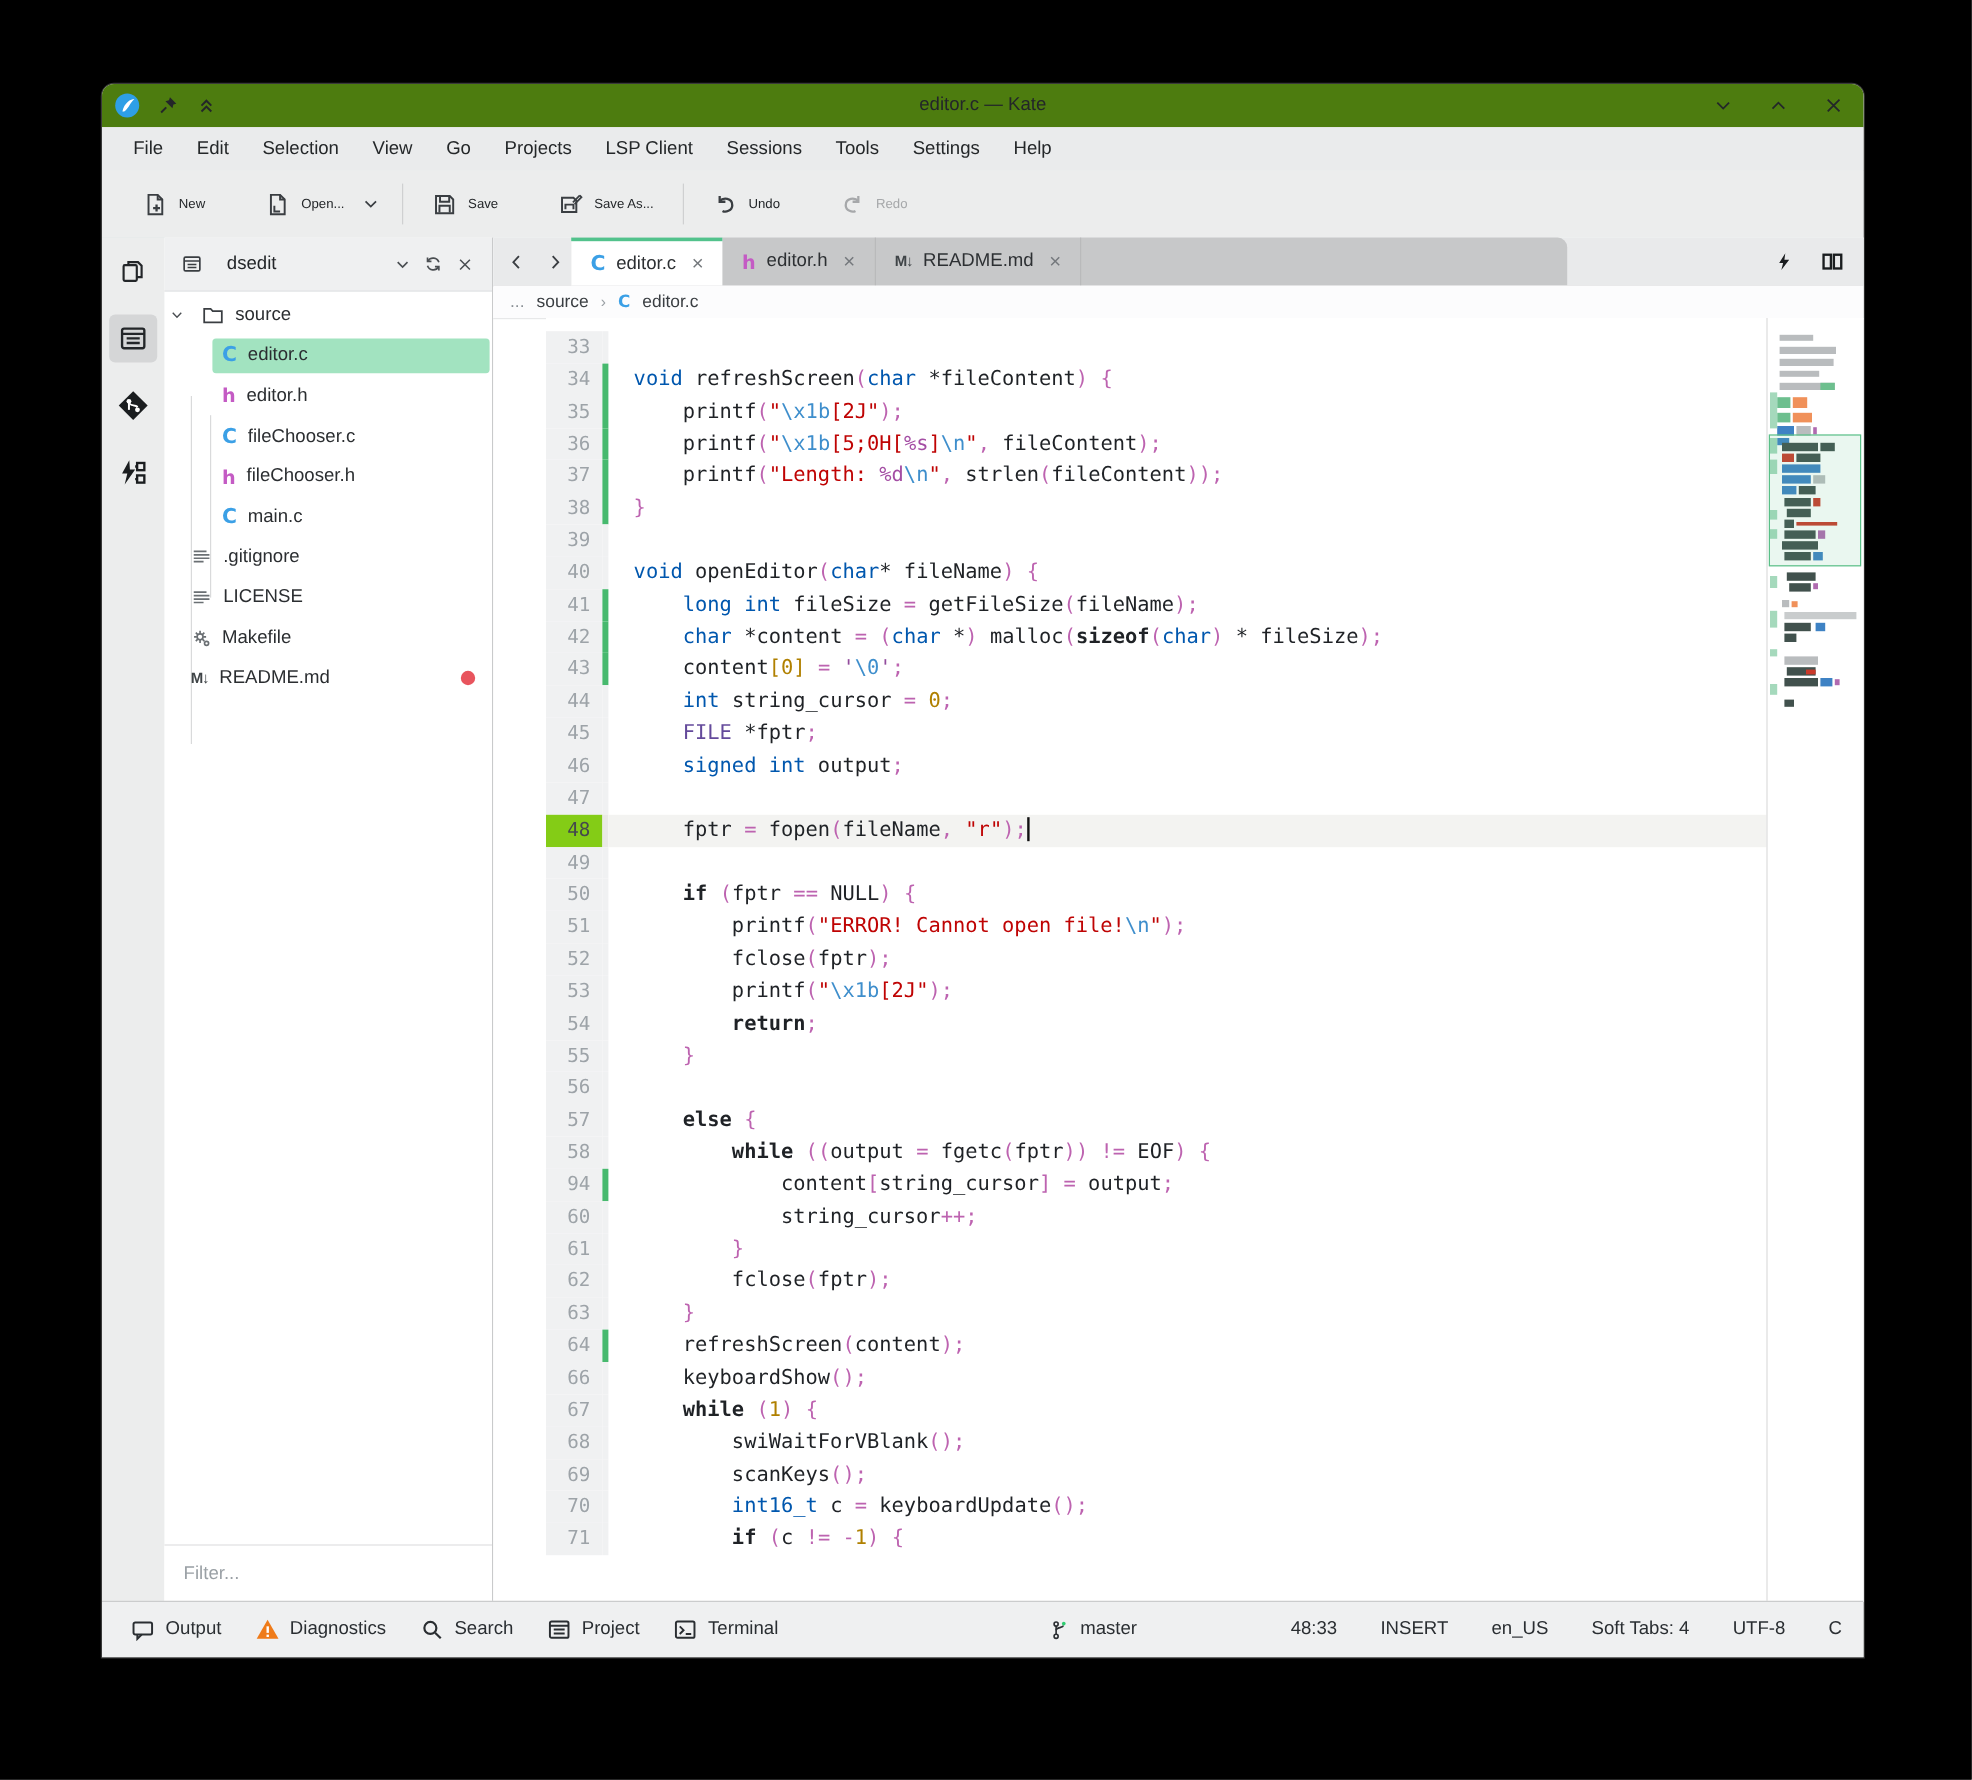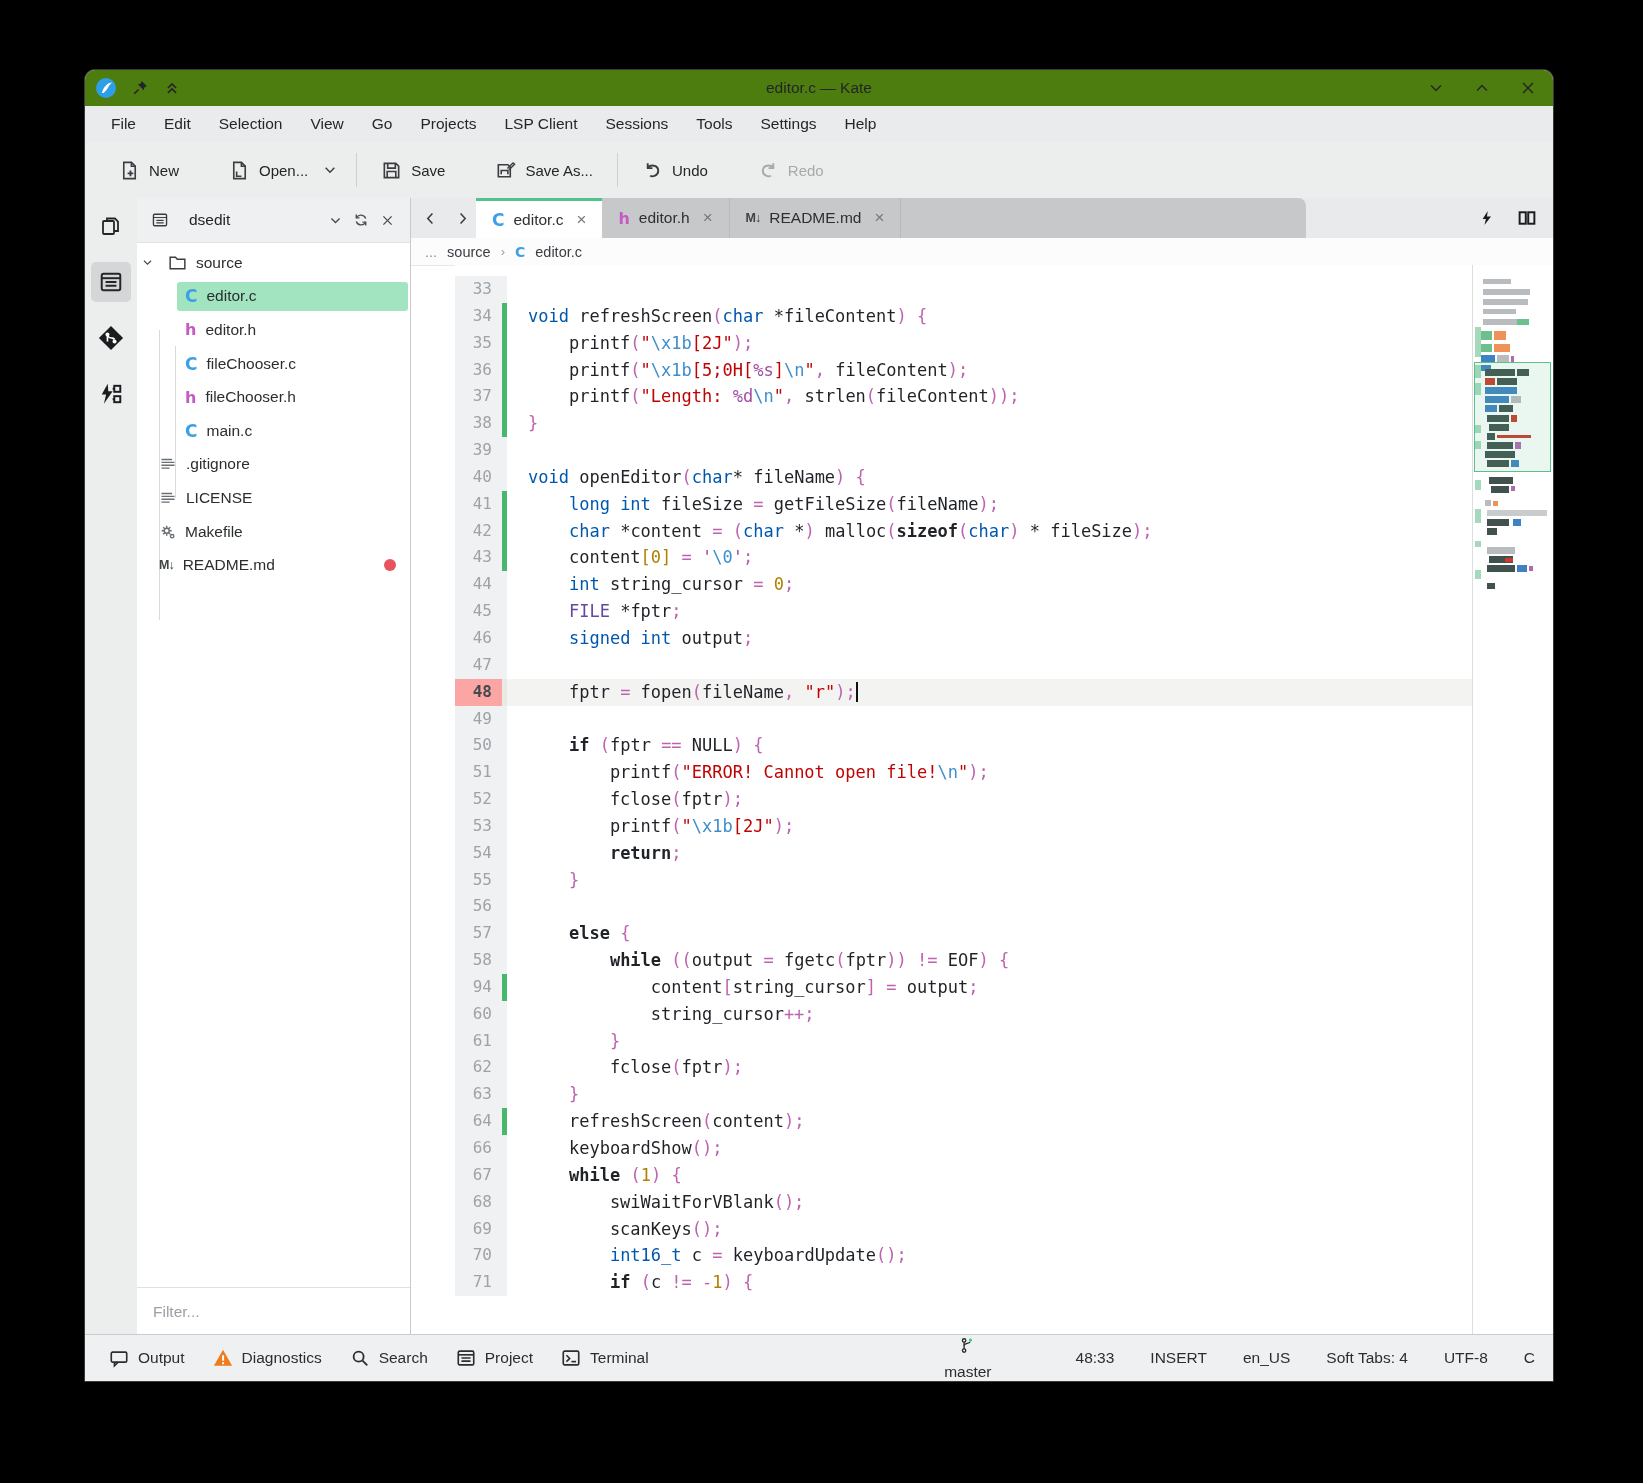--- a/index.html
+++ b/index.html
@@ -15,21 +15,21 @@
             justify-content:center;font-size:15.5px;color:#232629;}
   .tb-controls{position:absolute;right:14px;top:0;height:36px;display:flex;align-items:center;gap:24px;}
   .tb-controls .wbtn{width:22px;height:22px;display:flex;align-items:center;justify-content:center;cursor:pointer;}
   
   .menubar{position:absolute;left:0;top:36px;right:0;height:36px;background:#eaebec;
            display:flex;align-items:center;padding-left:12px;}
   .menu-item{padding:6px 14px;font-size:15.5px;color:#242729;cursor:pointer;border-radius:3px;}
   
   .toolbar{position:absolute;left:0;top:72px;right:0;height:56px;background:#eceded;
            display:flex;align-items:center;padding-left:22px;border-bottom:1px solid #dcdddd;}
-  .tbtn{display:flex;align-items:center;gap:9px;padding:8px 12px;font-size:15px;color:#232629;
+  .tbtn{display:flex;align-items:center;gap:9px;padding:8px 12px;font-size:11px;color:#232629;
         border-radius:4px;cursor:pointer;white-space:nowrap;}
   .tbtn.disabled{color:#a6a8aa;}
   .tbtn.disabled svg *{stroke:#a6a8aa !important;}
   .tsep{width:1px;height:34px;background:#cfd0d1;margin:0 12px;}
   .tgap{width:26px;}
   
   .main{position:absolute;left:0;top:128px;right:0;bottom:46px;background:#eceded;}
   .dock{position:absolute;left:0;top:0;width:52px;bottom:0;background:#eceded;}
   .dock-item{width:40px;height:40px;margin:8px auto 16px auto;display:flex;align-items:center;
              justify-content:center;border-radius:5px;cursor:pointer;}
@@ -82,41 +82,41 @@
   
   .code{position:absolute;left:0;top:67px;right:0;bottom:0;background:#fff;overflow:hidden;
         font-family:"DejaVu Sans Mono","Liberation Mono",monospace;font-size:17px;margin-left:44px;}
   .codelines{position:absolute;left:0;top:11px;right:80px;}
   .cl{display:flex;height:26.85px;line-height:26.85px;white-space:pre;}
   .cl .num{width:37px;flex:0 0 37px;text-align:right;padding-right:10px;box-sizing:content-box;
            background:#f0f1f2;color:#9da3a8;font-size:16px;cursor:pointer;}
   .cl .bar{width:5px;flex:0 0 5px;background:#f0f1f2;}
   .cl .bar.mark{background:#47b96e;}
   .cl .src{flex:1;padding-left:21px;color:#1f2226;cursor:text;}
-  .cl.current .num{background:#fca5a5;color:#45494d;font-weight:bold;}
+  .cl.current .num{background:#84cc16;color:#45494d;font-weight:normal;}
   .cl.current .bar{background:#e9e9e6;}
   .cl.current .src{background:#f3f3f1;}
   .tk-pl{color:#1f2226;} .tk-kw{color:#1f2226;font-weight:bold;} .tk-ty{color:#0057ae;}
   .tk-ex{color:#644a9b;} .tk-st{color:#bf0303;} .tk-es{color:#3e8ecc;} .tk-fm{color:#a44ea4;}
   .tk-ch{color:#924c9d;} .tk-nu{color:#b08000;} .tk-op{color:#bd63b0;}
   .caret{display:inline-block;width:2px;height:20px;background:#111;vertical-align:-4px;}
   
   .minimap{position:absolute;right:0;top:0;width:80px;bottom:0;background:#fff;
            border-left:1px solid #dcdddd;cursor:pointer;}
   .mm-block{position:absolute;}
   .mm-view{position:absolute;border:1px solid #5abf88;background:rgba(92,191,142,0.13);
            box-sizing:border-box;cursor:grab;}
   
   .statusbar{position:absolute;left:0;bottom:0;right:0;height:46px;background:#eff0f1;
              border-top:1px solid #cbcccd;display:flex;align-items:center;font-size:15.5px;color:#2a2e32;}
   .sb-left{display:flex;align-items:center;gap:8px;padding-left:14px;}
   .sb-item{display:flex;align-items:center;gap:9px;padding:6px 10px;border-radius:4px;cursor:pointer;}
   .sb-right{margin-left:auto;display:flex;align-items:center;gap:36px;padding-right:18px;}
   .sb-val{cursor:pointer;}
-  .sb-branch{display:flex;align-items:center;gap:8px;margin-right:48px;cursor:pointer;flex-direction:column;}
+  .sb-branch{display:flex;align-items:center;gap:8px;margin-right:92px;cursor:pointer;}
   svg{display:block;}
 </style>
 </head>
 <body>
 
 <div class="window">
 
   <div class="titlebar">
     <div class="tb-left">
       <span>

